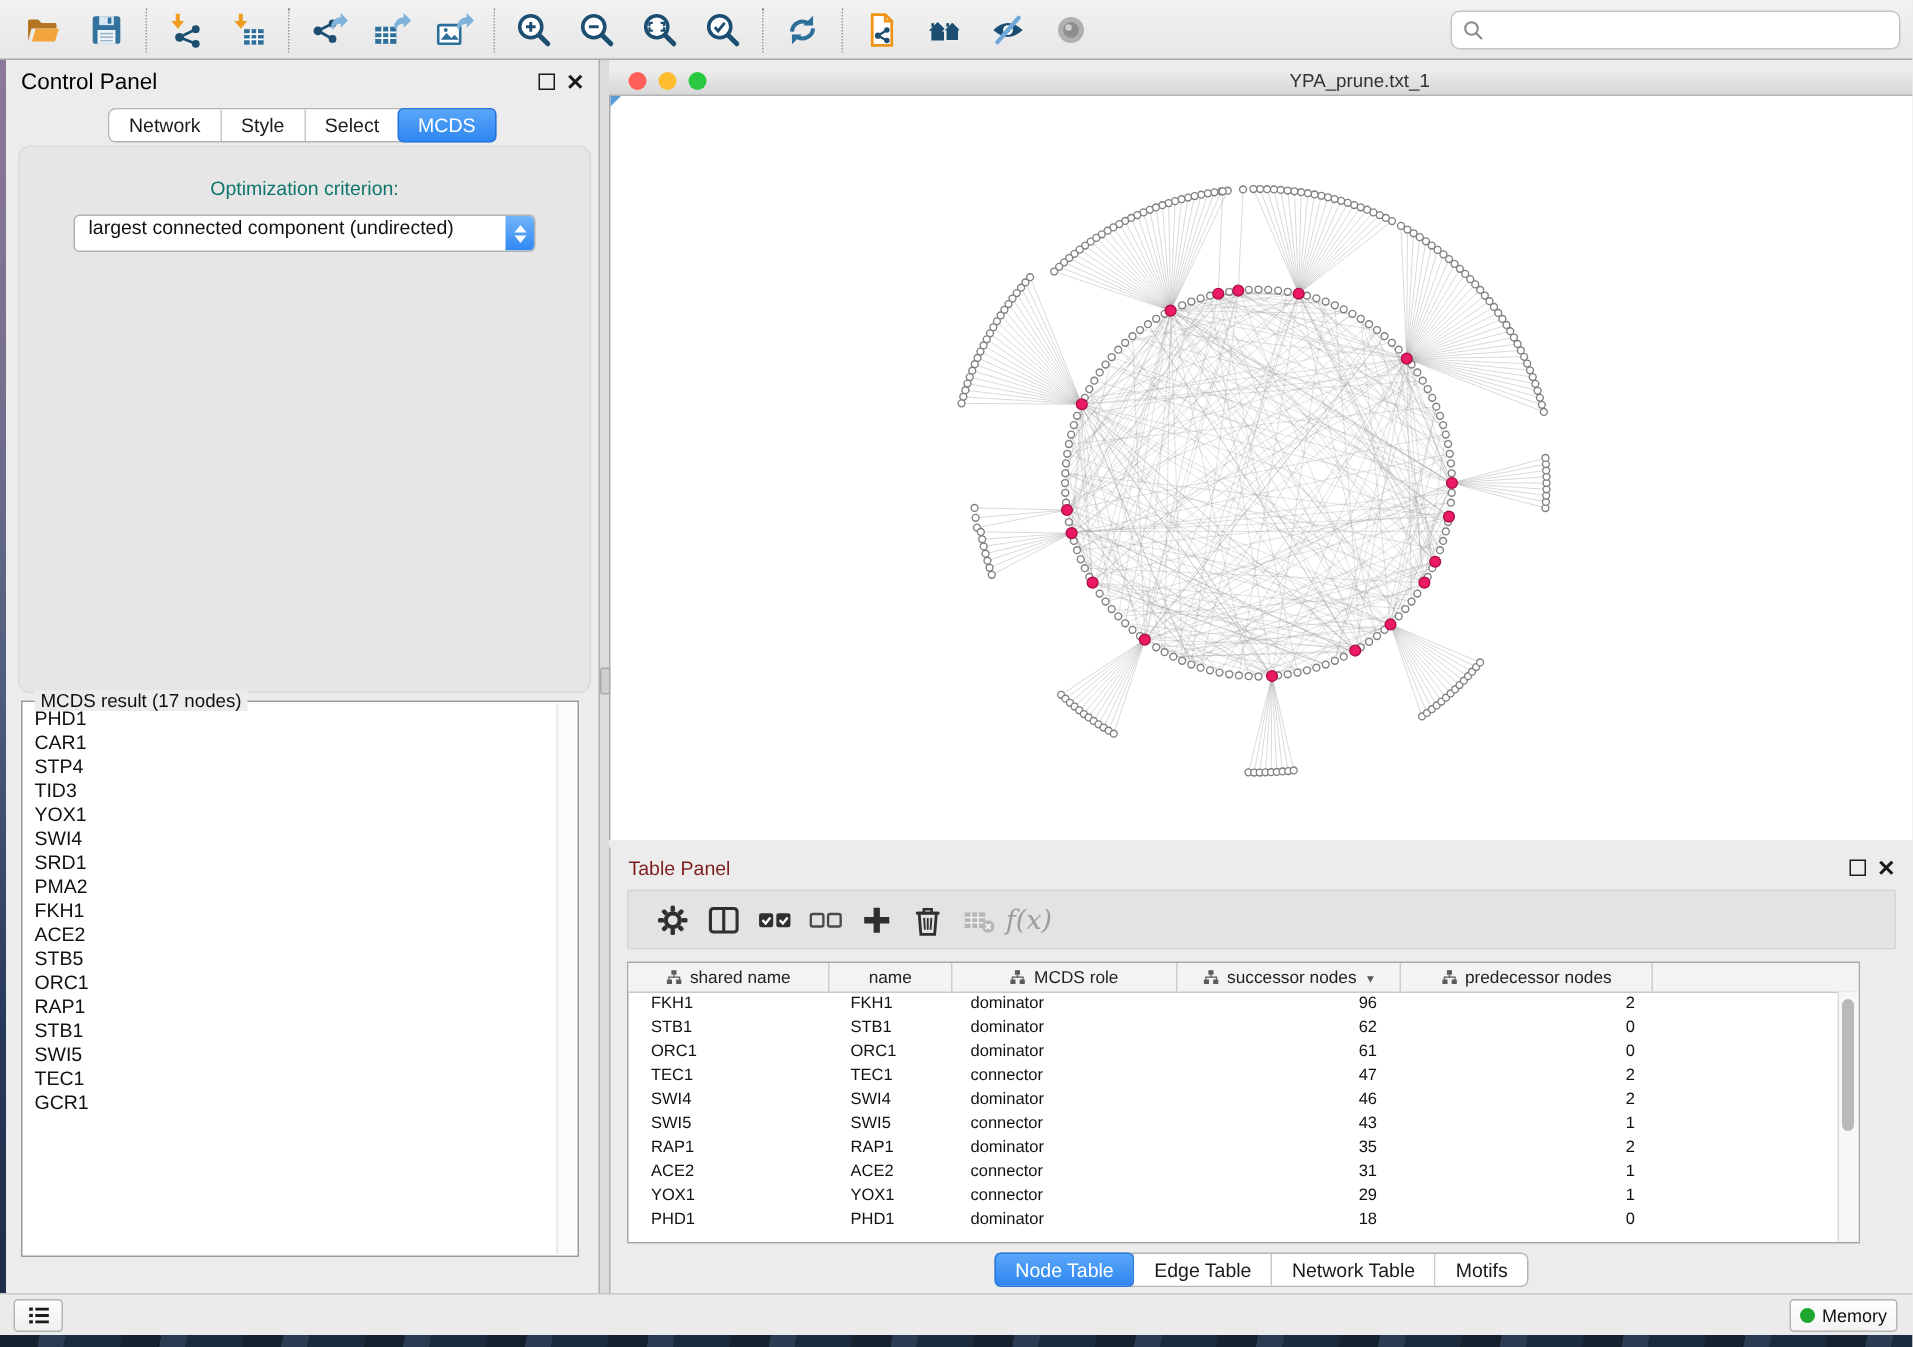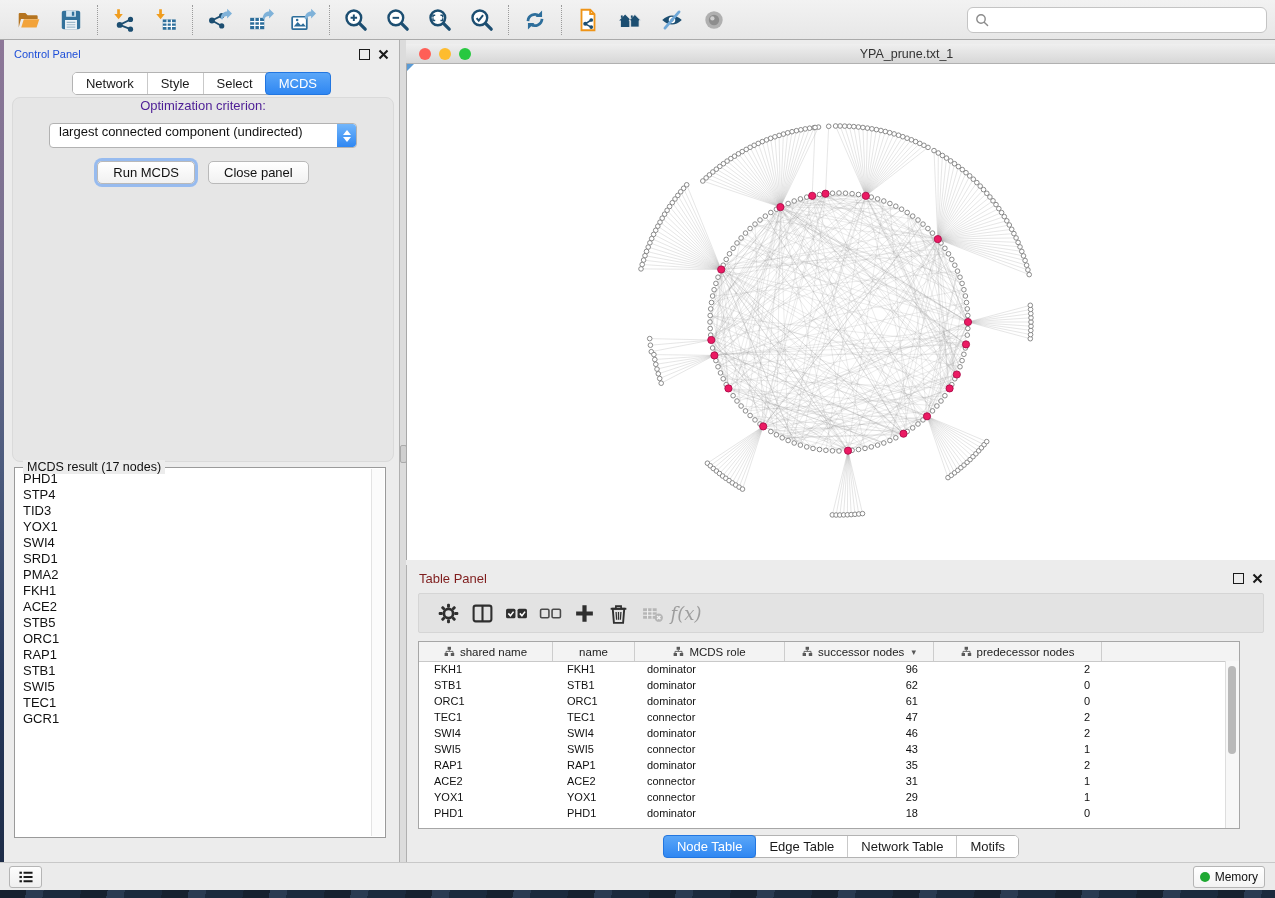--- a/index.html
+++ b/index.html
@@ -18,35 +18,35 @@
   .search input{border:none;outline:none;flex:1;height:20px;font-size:13px;background:transparent}
   
   .sliver{position:absolute;left:0;top:40px;width:4px;height:850px;
     background:linear-gradient(#8d7798,#77708f,#4d5c7e,#27395c,#1d2b45)}
   .wall-bottom{position:absolute;left:0;top:890px;width:1275px;height:8px;
     background:repeating-linear-gradient(100deg,#16212f 0 26px,#2a3b52 26px 43px,#1b2a3d 43px 80px)}
   
   .control-panel{position:absolute;left:4px;top:40px;width:396px;height:822px;
     background:#ececec;border-right:1px solid #b0b0b0;box-sizing:border-box}
   .cp-header{height:28px;display:flex;align-items:center;padding:0 10px}
-  .cp-header .t{font-size:11px;color:#1d4ed8}
+  .cp-header .t{font-size:15px;color:#000000}
   .win-btns{margin-left:auto;display:flex;align-items:center;gap:8px}
   .float-btn{width:9px;height:9px;border:1.5px solid #1a1a1a;display:inline-block;cursor:pointer}
   .x-btn{cursor:pointer;display:flex}
   .seg{display:inline-flex;background:#fff;border:1px solid #b3b3b3;border-radius:5px}
   .seg .sbtn{border:none;background:#fff;font-size:13px;color:#1a1a1a;padding:3px 13px;
     border-left:1px solid #c9c9c9;cursor:pointer;font-family:inherit}
   .seg .sbtn:first-child{border-left:none;border-radius:4px 0 0 4px}
   .seg .sbtn:last-child{border-radius:0 4px 4px 0}
   .seg .sbtn.active{background:linear-gradient(#5aa6f8,#2f87f2);color:#fff;border-radius:4px;margin:-1px;
     border:1px solid #2276e0;position:relative}
   .cp-tabs-row{text-align:center;margin-top:4px;position:relative;z-index:2}
   .cp-inner{position:absolute;left:8px;top:57px;width:380px;height:363px;background:#e6e6e6;
     border:1px solid #dadada;border-radius:8px}
-  .opt-label{text-align:center;font-size:13px;color:#4c1d95}
+  .opt-label{text-align:center;margin-top:20px;font-size:13px;color:#0f766e}
   .select{margin:10px 36px 0 36px;height:23px;background:#fff;border:1px solid #b2b2b2;
     border-radius:4px;display:flex;align-items:flex-start;cursor:pointer;overflow:hidden}
   .sel-text{flex:1;font-size:13px;padding-left:9px;white-space:nowrap;color:#111}
   .stepper{width:19px;height:23px;background:linear-gradient(#72b6fb,#2f87f2);
     display:flex;flex-direction:column;align-items:center;justify-content:center;gap:2px;border-radius:0 3px 3px 0}
   .stepper i{width:0;height:0;border-left:4px solid transparent;border-right:4px solid transparent;display:block}
   .stepper .up{border-bottom:5px solid #fff}
   .stepper .dn{border-top:5px solid #fff}
   .cp-btns{display:flex;justify-content:center;gap:13px;margin-top:13px}
   .btn{background:linear-gradient(#ffffff,#f1f1f1);border:1px solid #b9b9b9;border-radius:5px;
@@ -275,29 +275,26 @@
       </span></div>
   <div class="cp-inner">
     <div class="opt-label">Optimization criterion:</div>
     <div class="select">
       <span class="sel-text">largest connected component (undirected)</span>
       <span class="stepper">
           <i class="up"></i>
           <i class="dn"></i>
         </span>
     </div>
-    <div class="cp-btns">
-      <button class="btn focus">Run MCDS</button>
-      <button class="btn">Close panel</button>
-    </div>
   </div>
   <div class="fieldset">
     <span class="legend">MCDS result (17 nodes)</span>
     <div class="listbox">
         <div>PHD1</div>
+        <div>CAR1</div>
         <div>STP4</div>
         <div>TID3</div>
         <div>YOX1</div>
         <div>SWI4</div>
         <div>SRD1</div>
         <div>PMA2</div>
         <div>FKH1</div>
         <div>ACE2</div>
         <div>STB5</div>
         <div>ORC1</div>

